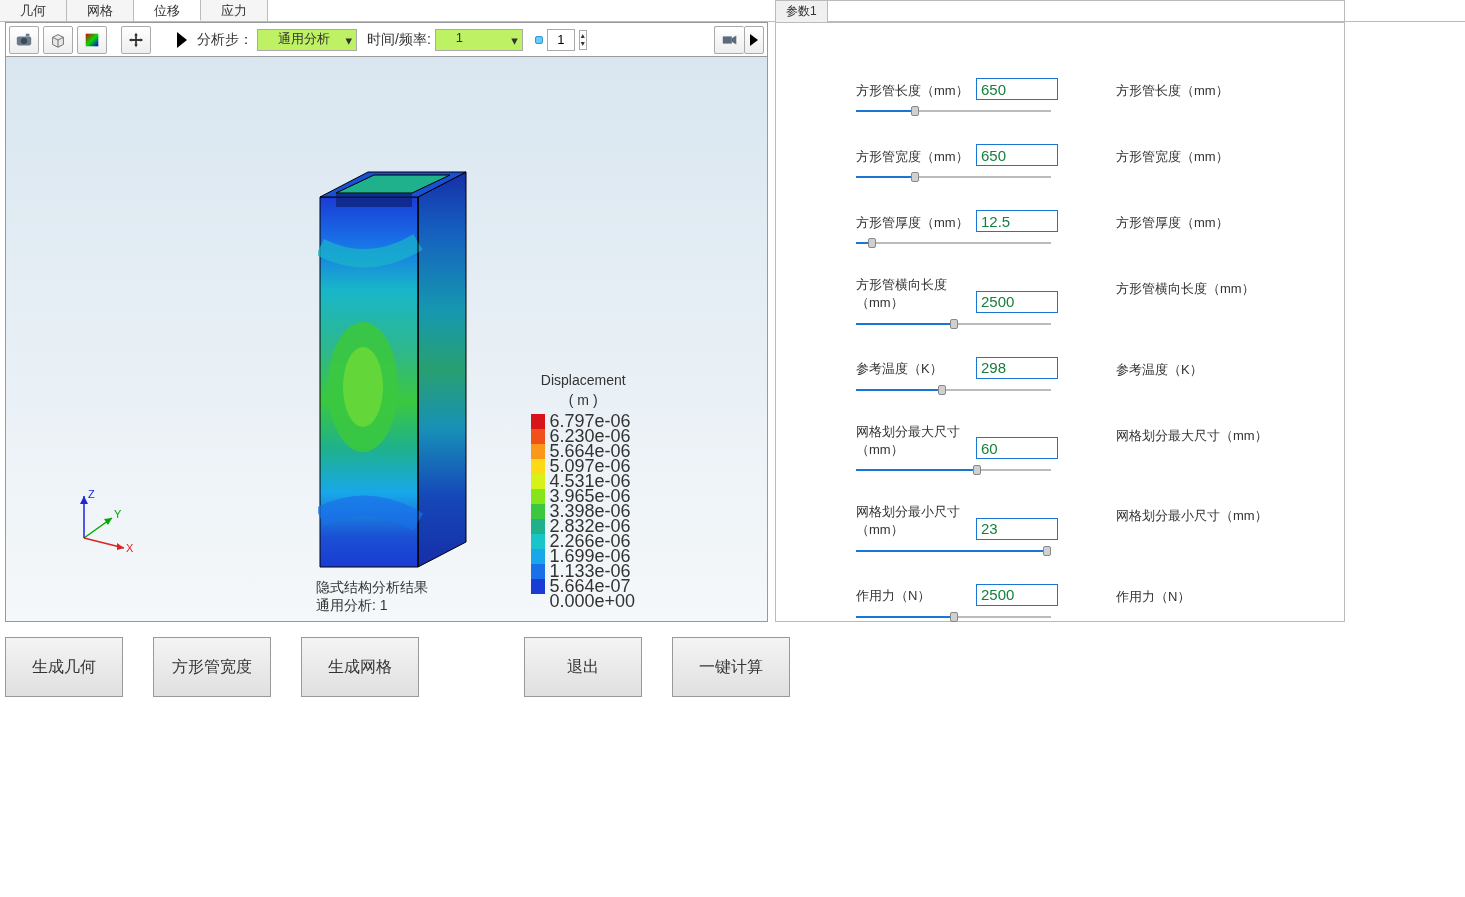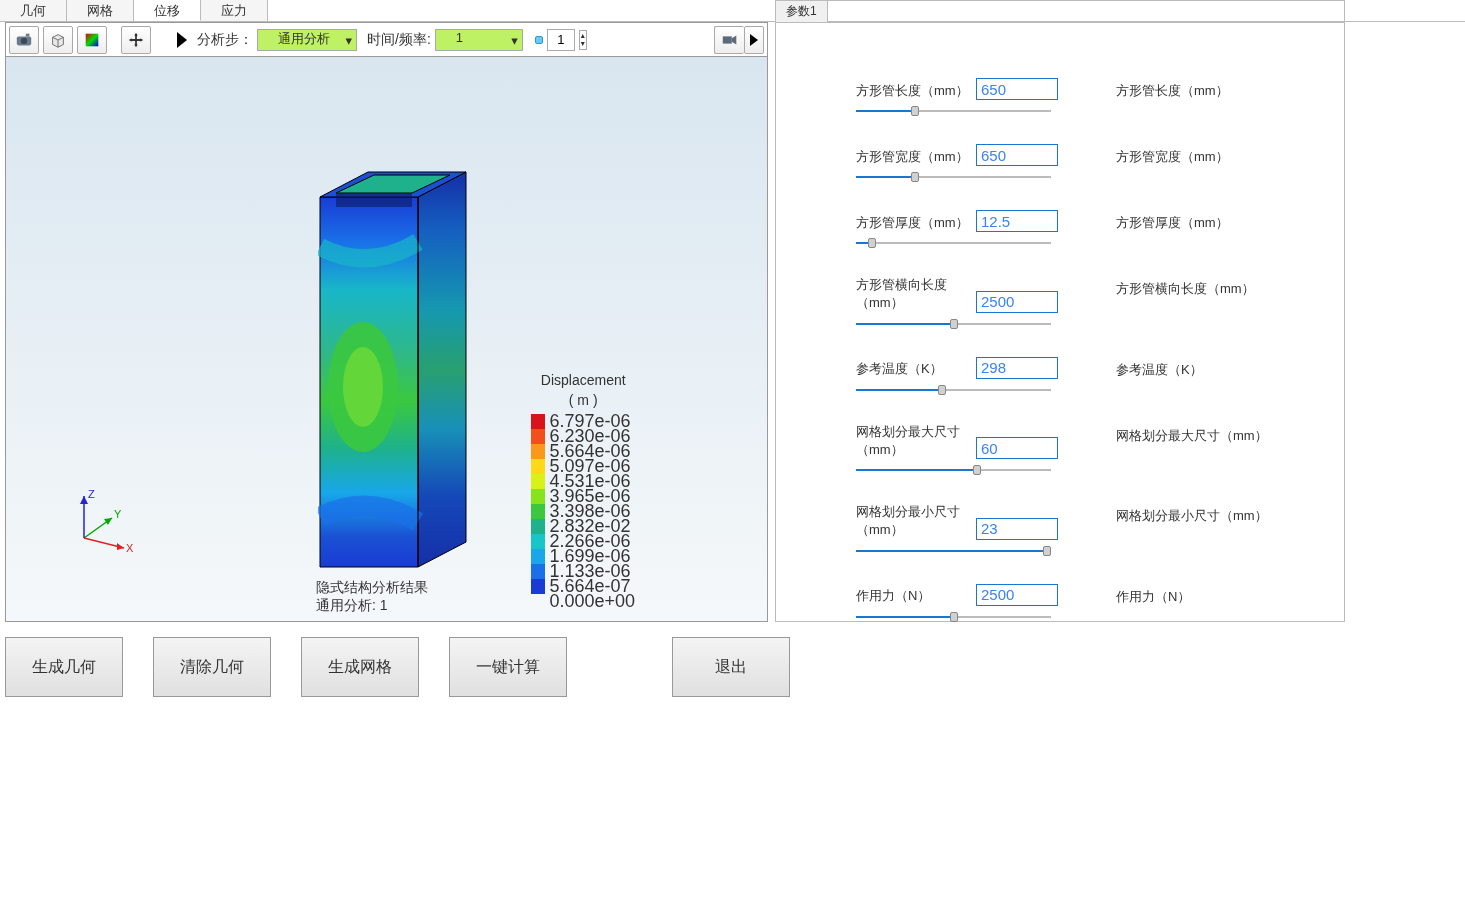--- a/index.html
+++ b/index.html
@@ -31,21 +31,21 @@
 .swatch{width:14px;height:15px}
 .lval{font-size:18px;padding-left:4px;font-family:sans-serif}
 
 .right-pane{position:absolute;left:775px;top:0;width:570px;height:622px;border:1px solid #bbb}
 .right-tab{display:flex;height:22px;border-bottom:1px solid #bbb}
 .rtab{padding:2px 10px;border-right:1px solid #bbb;background:#f0f0f0;font-size:12px}
 .params{padding:55px 20px 10px 80px}
 .param-row{display:flex;align-items:flex-start;margin-bottom:26px}
 .param-left{width:260px}
 .param-lbl{font-size:13px;color:#333;display:inline-block;width:120px;text-align:left}
-.param-input{border:1px solid #1976d2;width:82px;height:22px;font-size:15px;padding:0 4px;color:#3b82f6}
+.param-input{border:1px solid #1976d2;width:82px;height:22px;font-size:15px;padding:0 4px;color:#15803d}
 .slider{width:195px;height:14px;position:relative;margin-top:4px}
 .slider-track{position:absolute;top:6px;left:0;right:0;height:2px;background:#bbb}
 .slider-fill{position:absolute;top:6px;left:0;height:2px;background:#1976d2}
 .slider-thumb{position:absolute;top:2px;width:8px;height:10px;background:#d0d0d0;border:1px solid #888;border-radius:2px;transform:translateX(-50%)}
 .param-right{font-size:13px;color:#333;padding-top:4px}
 
 .button-row{position:absolute;left:5px;top:637px;display:flex;gap:30px}
 .bigbtn{width:118px;height:60px;background:linear-gradient(#f4f4f4,#e0e0e0);border:1px solid #999;font-size:16px;cursor:pointer;display:flex;align-items:center;justify-content:center}
 .bigbtn.spaced{margin-left:75px}
 
@@ -209,21 +209,21 @@
           <div class="legend-row">
             <div class="swatch" style="background: rgb(134, 228, 26);"></div>
             <div class="lval">3.965e-06</div>
           </div>
           <div class="legend-row">
             <div class="swatch" style="background: rgb(59, 200, 63);"></div>
             <div class="lval">3.398e-06</div>
           </div>
           <div class="legend-row">
             <div class="swatch" style="background: rgb(30, 177, 140);"></div>
-            <div class="lval">2.832e-02</div>
+            <div class="lval">2.832e-06</div>
           </div>
           <div class="legend-row">
             <div class="swatch" style="background: rgb(24, 198, 201);"></div>
             <div class="lval">2.266e-06</div>
           </div>
           <div class="legend-row">
             <div class="swatch" style="background: rgb(25, 167, 234);"></div>
             <div class="lval">1.699e-06</div>
           </div>
           <div class="legend-row">
@@ -310,17 +310,17 @@
             <div class="slider-fill" style="width:50%"></div>
             <div class="slider-thumb" style="left:50%"></div>
           </div></div>
         <div class="param-right">作用力（N）</div>
       </div>
     </div>
 </div>
 
 <div class="button-row" id="btns">
     <div class="bigbtn">生成几何</div>
-    <div class="bigbtn">清除几何</div>
+    <div class="bigbtn">方形管宽度</div>
     <div class="bigbtn">生成网格</div>
+    <div class="bigbtn spaced">退出</div>
     <div class="bigbtn">一键计算</div>
-    <div class="bigbtn spaced">退出</div>
   </div>
 
 </body></html>

